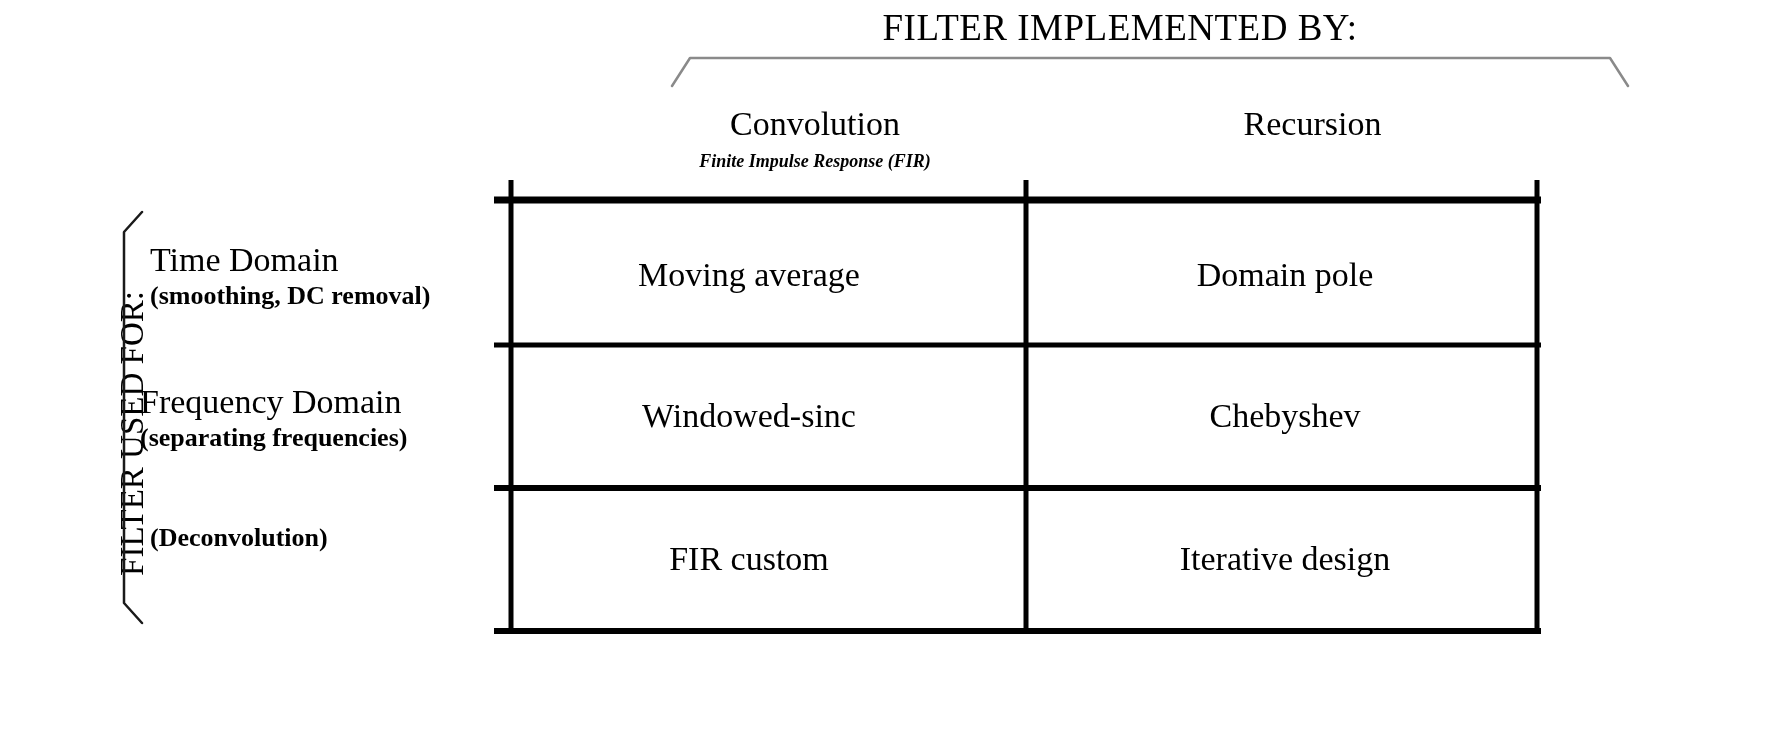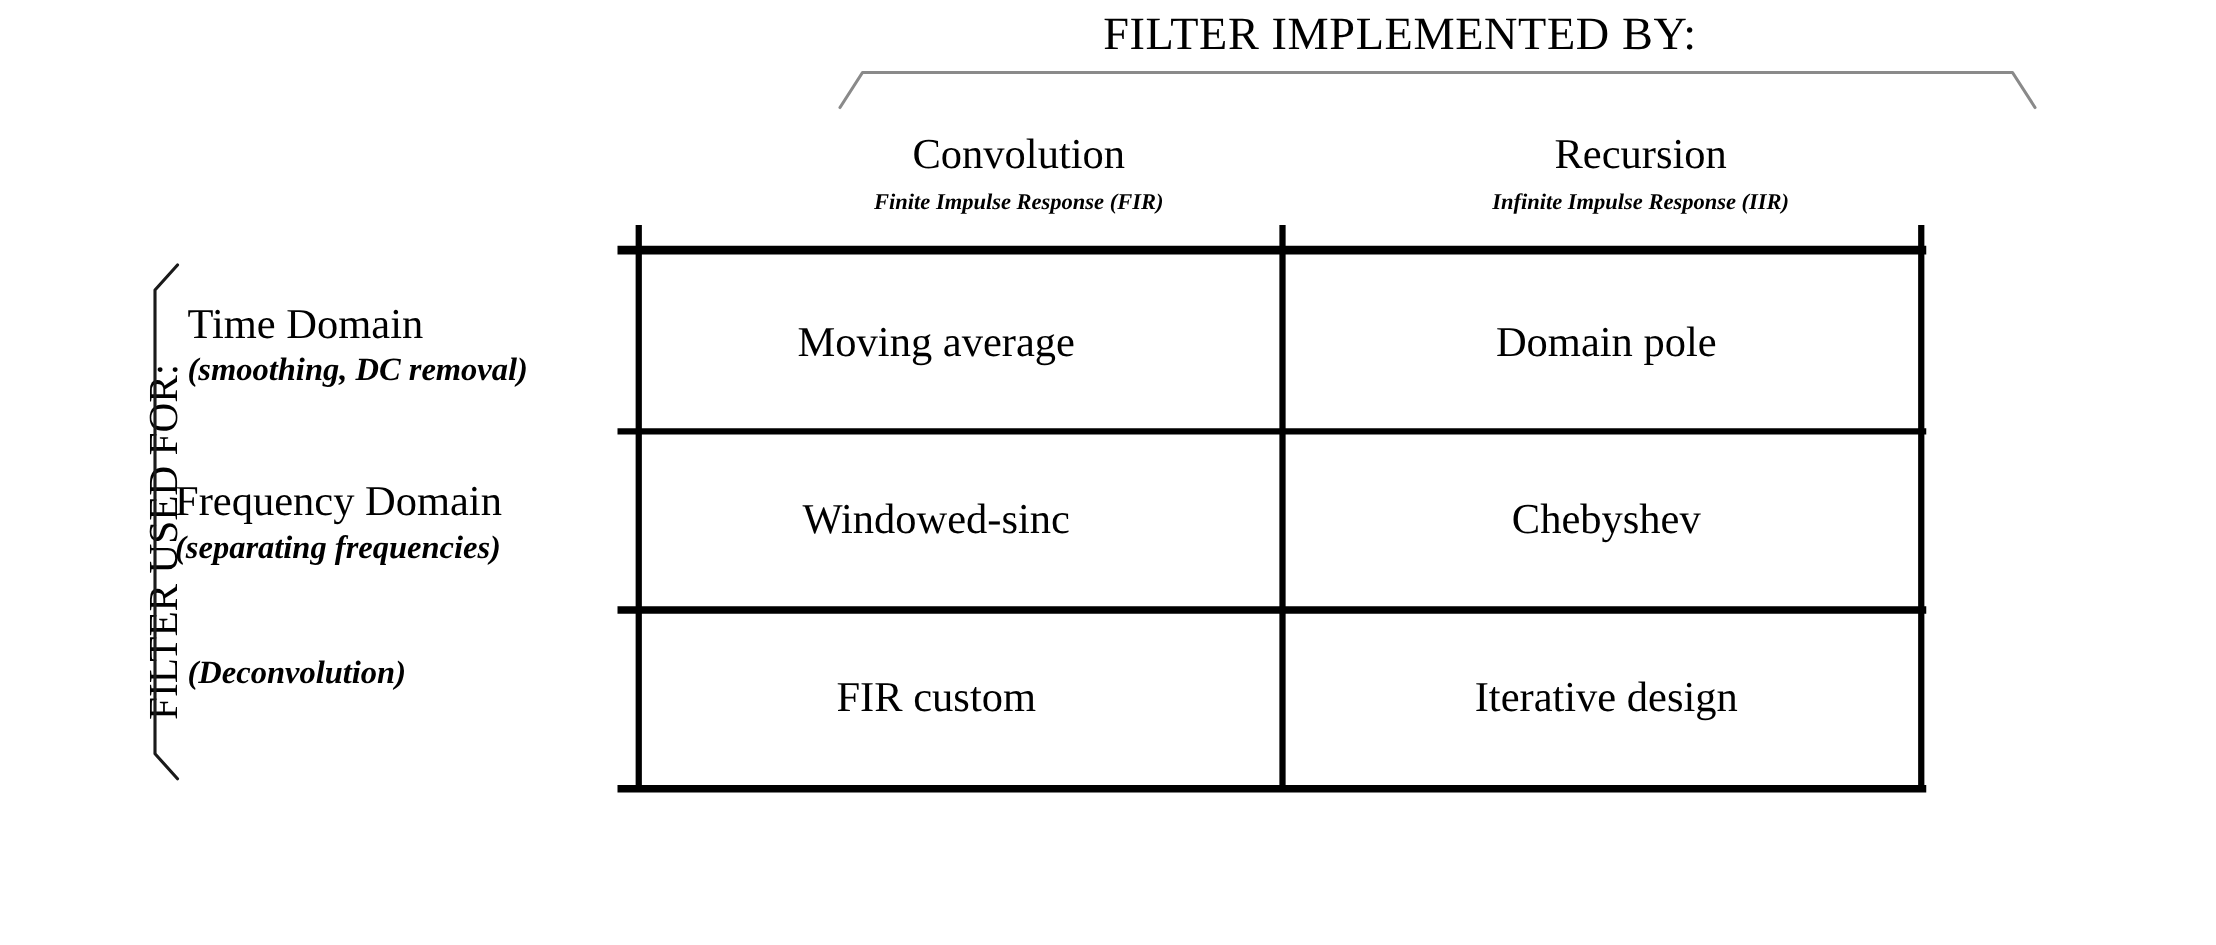--- a/index.html
+++ b/index.html
@@ -87,21 +87,20 @@
   }
   .row-label .rl-title {
     font-size: 34px;
     line-height: 40px;
     white-space: nowrap;
     font-family: Liberation Serif, serif;
   }
   .row-label .rl-sub {
     font-size: 26px;
     line-height: 32px;
-    font-style: italic;
     font-weight: 700;
     white-space: nowrap;
   }
   #row-label-0 { top: 240px; }
   #row-label-1 { top: 382px; left: 140px; width: 360px; }
   #row-label-2 { top: 522px; }
 
   
   #grid {
     position: absolute;
@@ -133,21 +132,20 @@
   <path d="M 2 30 L 20 2 L 940 2 L 958 30" fill="none" stroke="#8a8a8a" stroke-width="2.5" stroke-linecap="round" stroke-linejoin="round"></path>
 </svg>
 
 <div class="col-head" id="col-head-0">
   <div class="ch-title">Convolution</div>
   <div class="ch-sub">Finite Impulse Response (FIR)</div>
 </div>
 
 <div class="col-head" id="col-head-1">
   <div class="ch-title">Recursion</div>
-  <div class="ch-sub">Infinite Impulse Response (IIR)</div>
 </div>
 
 <div id="side-label">FILTER USED FOR:</div>
 
 <svg id="side-bracket" viewBox="0 0 34 415" preserveAspectRatio="none">
   <path d="M 32 2 L 14 22 L 14 393 L 32 413" fill="none" stroke="#1a1a1a" stroke-width="2.5" stroke-linecap="round" stroke-linejoin="round"></path>
 </svg>
 
 <div class="row-label" id="row-label-0">
   <div class="rl-title">Time Domain</div>

